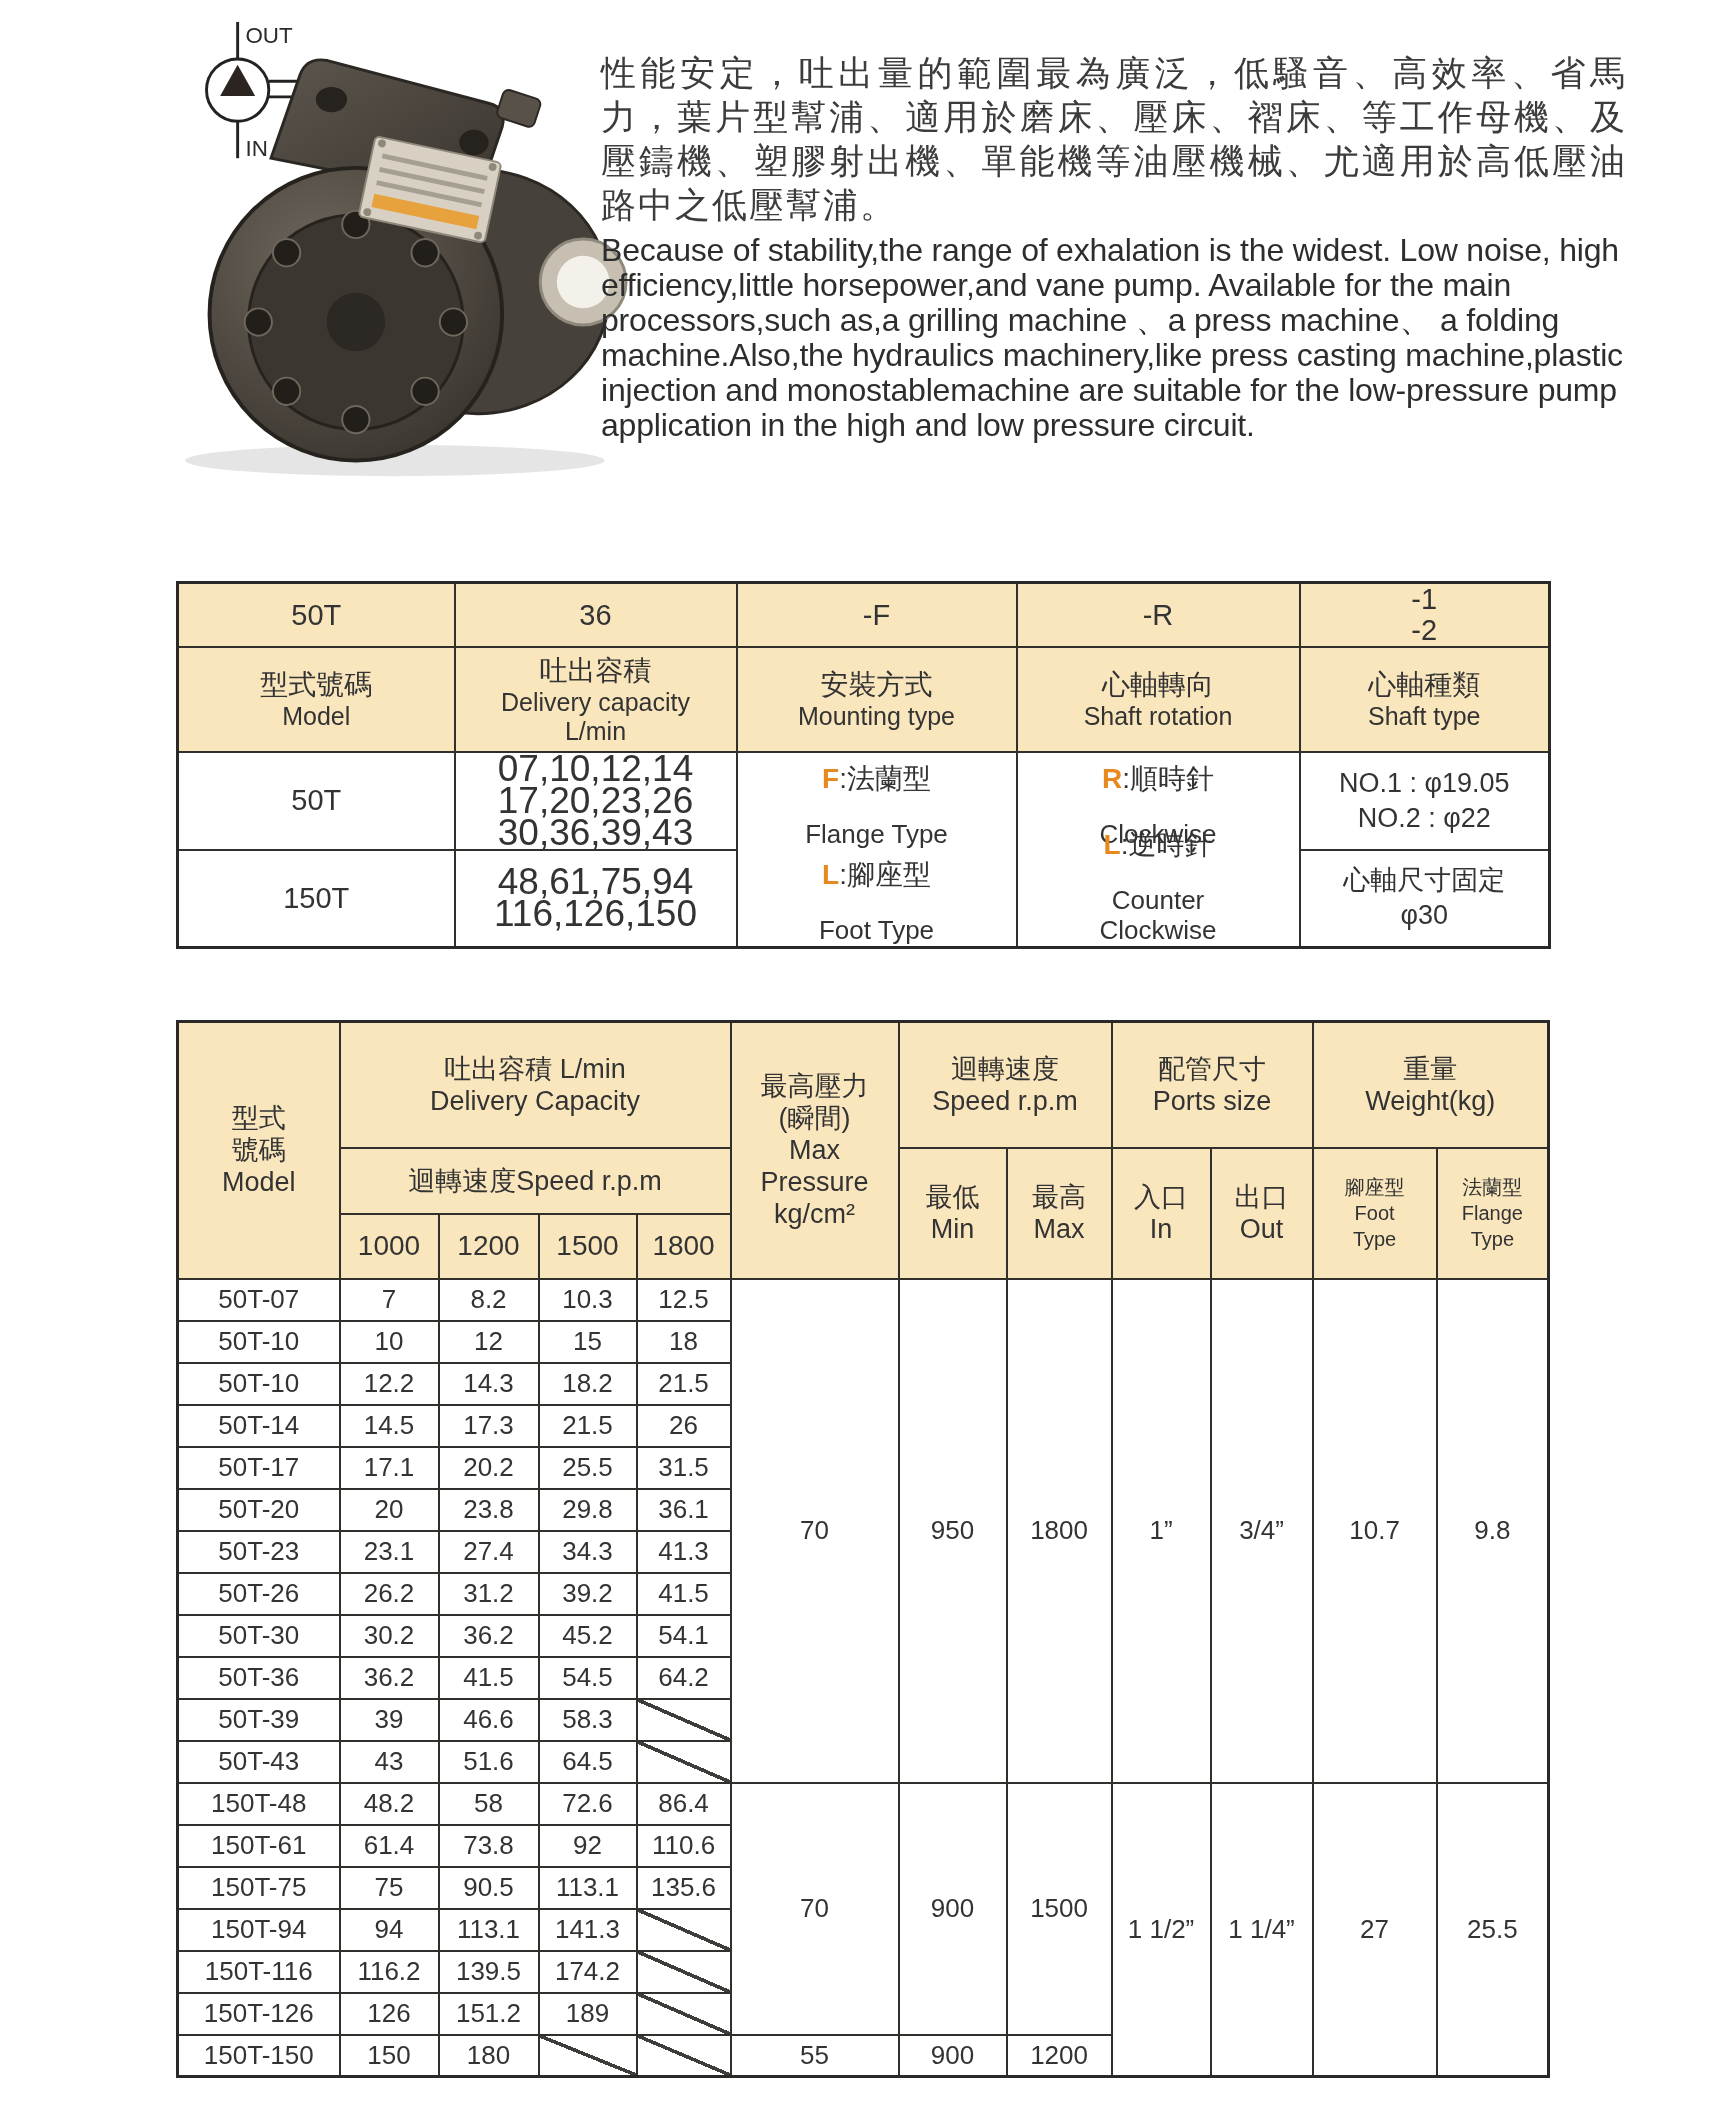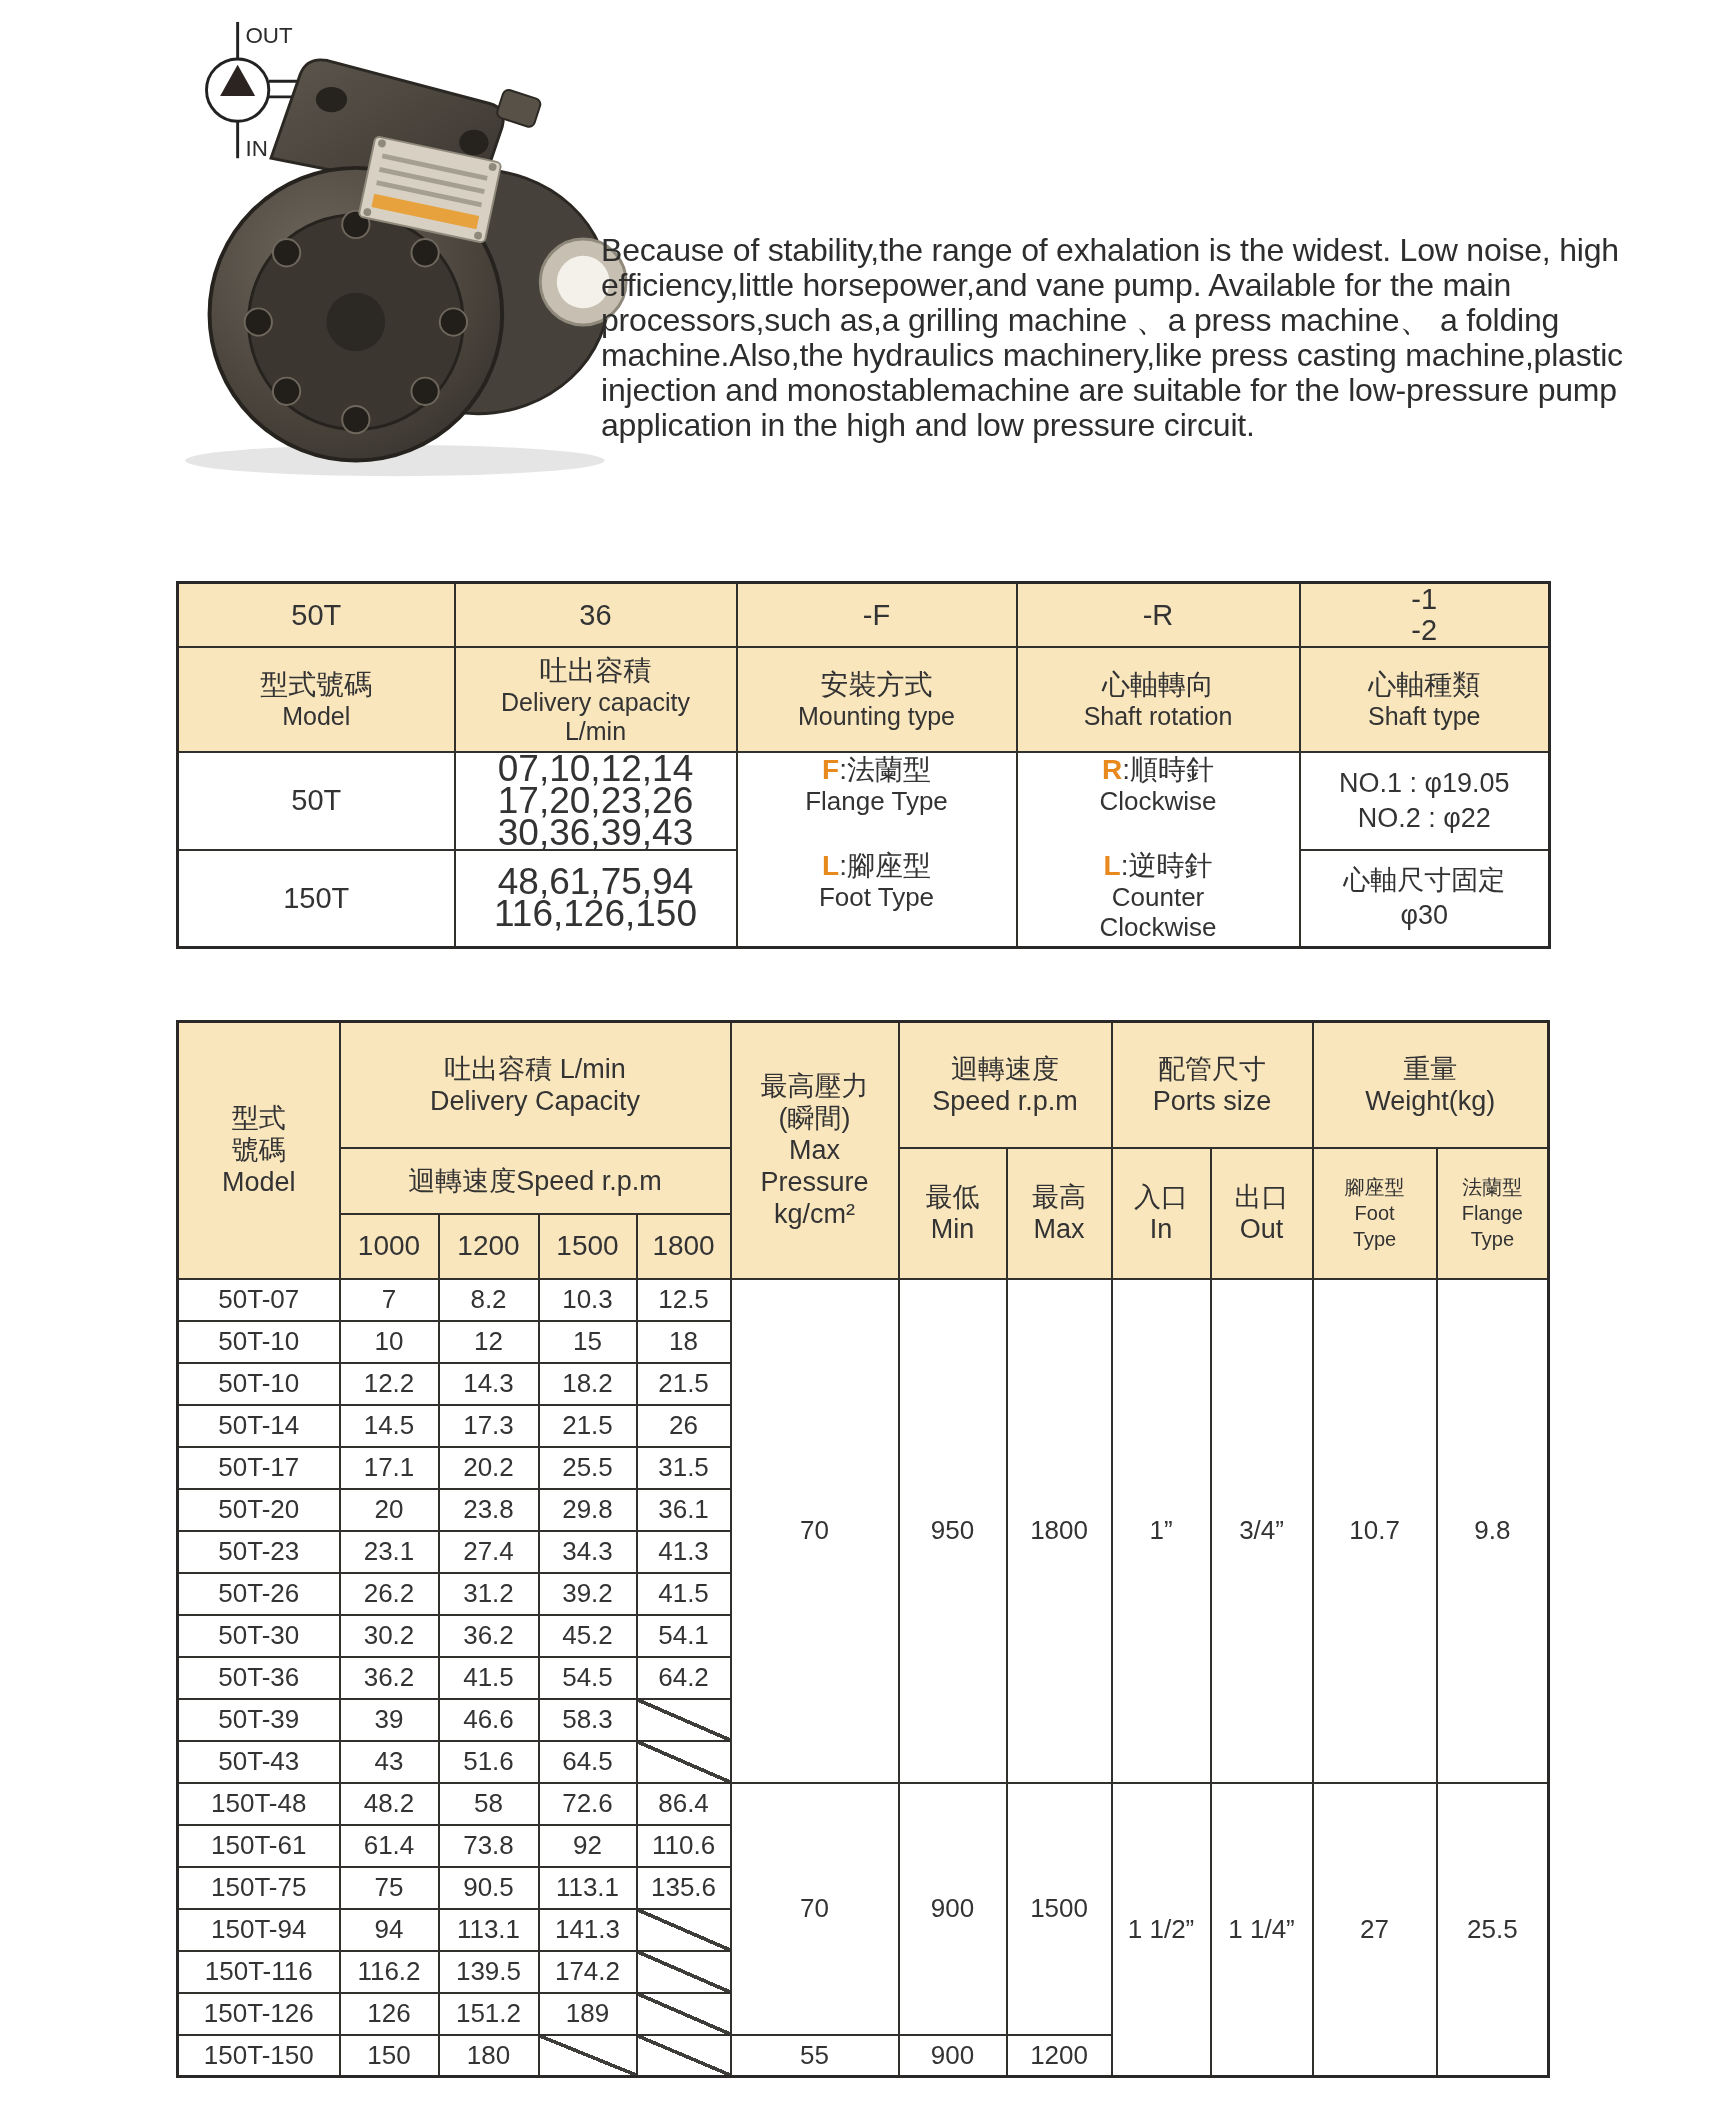--- a/index.html
+++ b/index.html
@@ -31,21 +31,21 @@
 
   
   .model-table{position:absolute;left:176px;top:581px;width:1371px;}
   .model-table tr.code-row td{height:64px;font-size:29px;border-bottom:2.9px solid #32302c;line-height:1.05;}
   .model-table tr.head-row th{height:105px;border-bottom:2.9px solid #32302c;}
   .model-table tr.body-row{height:98px;}
   .mt-zh{font-size:28px;display:block;line-height:35px;}
   .mt-en{font-size:25px;display:block;line-height:29px;}
   .model-name{font-size:29px;}
   .delivery-list{font-size:37px;line-height:32px;}
-  .type-block{display:flex;flex-direction:column;justify-content:flex-start;height:96px;}
+  .type-block{display:flex;flex-direction:column;justify-content:flex-end;height:96px;gap:24px;}
   .type-zh{font-size:28px;line-height:33px;}
   .type-en{font-size:26px;line-height:30px;}
   .accent{color:#e8891d;font-weight:bold;}
   .shaft-cell{font-size:27px;line-height:35px;}
 
   
   .spec-table{position:absolute;left:176px;top:1020px;width:1371px;}
   .spec-table thead tr.t1{height:126px;}
   .spec-table thead tr.t2{height:66px;}
   .spec-table thead tr.t3{height:65px;}
@@ -123,20 +123,21 @@
         <rect x="236" y="152" width="110" height="5" fill="#a59f92"></rect>
         <rect x="236" y="166" width="110" height="14" fill="#e7a23d"></rect>
         <circle cx="233" cy="114" r="4" fill="#8f897c"></circle>
         <circle cx="349" cy="114" r="4" fill="#8f897c"></circle>
         <circle cx="233" cy="186" r="4" fill="#8f897c"></circle>
         <circle cx="349" cy="186" r="4" fill="#8f897c"></circle>
       </g>
     </svg>
   </div>
 
+  <p class="zh-para pre">性能安定，吐出量的範圍最為廣泛，低騷音、高效率、省馬力，葉片型幫浦、適用於磨床、壓床、褶床、等工作母機、及壓鑄機、塑膠射出機、單能機等油壓機械、尤適用於高低壓油路中之低壓幫浦。</p>
   <p class="en-para">Because of stability,the range of exhalation is the widest. Low noise, high efficiency,little horsepower,and vane pump. Available for the main processors,such as,a grilling machine 、a press machine、 a folding machine.Also,the hydraulics machinery,like press casting machine,plastic injection and monostablemachine are suitable for the low-pressure pump application in the high and low pressure circuit.</p>
 
 
   <table class="model-table doc">
     <colgroup>
         <col style="width:277px">
         <col style="width:282px">
         <col style="width:280px">
         <col style="width:283px">
         <col style="width:250px">

